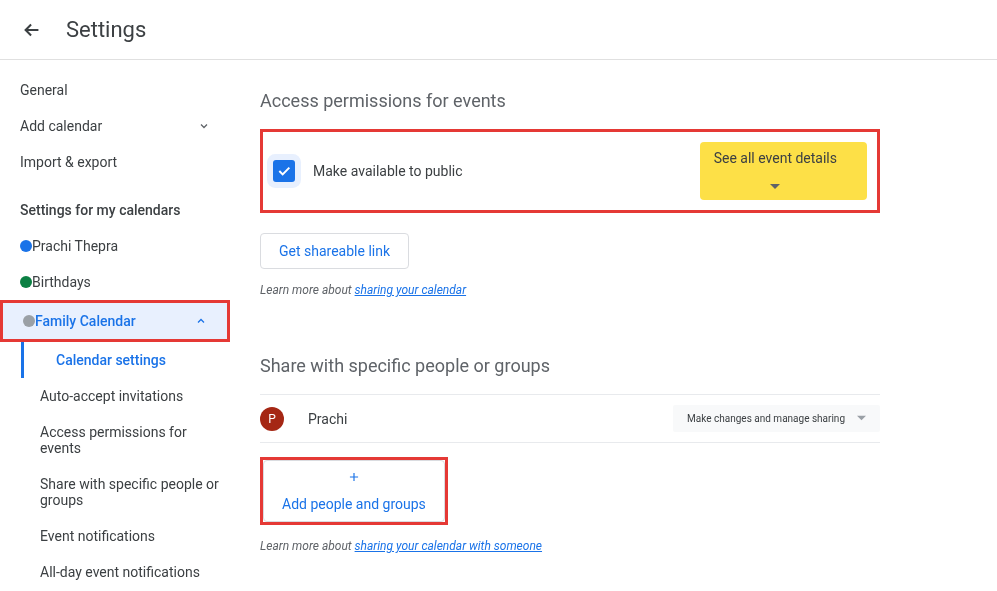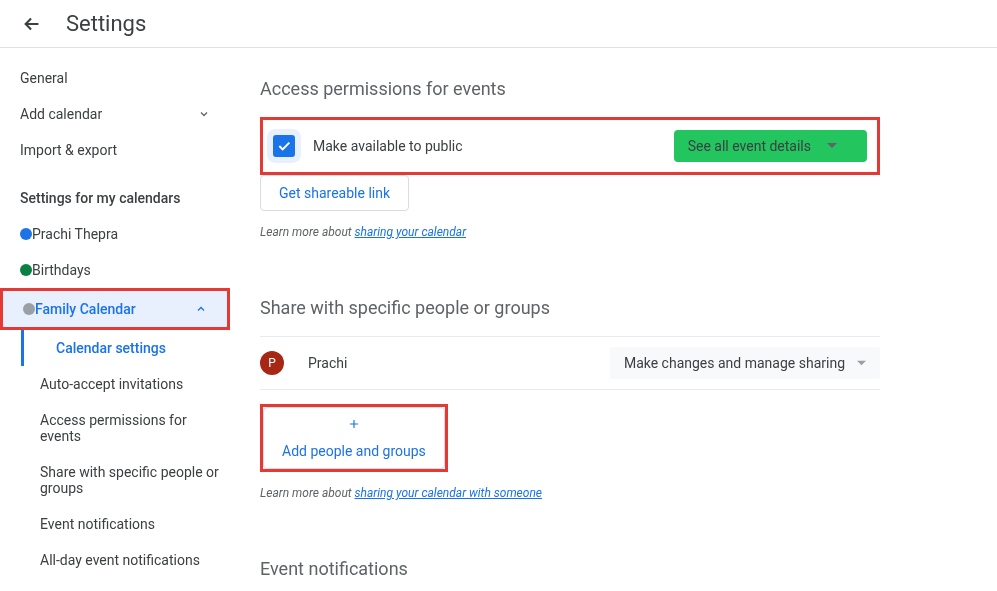--- a/index.html
+++ b/index.html
@@ -1,17 +1,17 @@
 <!DOCTYPE html>
 <html><head>
 <meta charset="utf-8">
 <style>
   * { box-sizing: border-box; margin: 0; padding: 0; }
   body { font-family: 'Google Sans', Roboto, Arial, sans-serif; color: #3c4043; background: #fff; font-size: 14px; }
-  .header { display: flex; align-items: center; height: 48px; padding: 4px 20px; border-bottom: 1px solid #e0e0e0; }
+  .header { display: flex; align-items: center; height: 60px; padding: 4px 20px; border-bottom: 1px solid #e0e0e0; }
   .back-arrow { width: 24px; height: 24px; display: flex; align-items: center; justify-content: center; margin-right: 22px; cursor: pointer; }
   .page-title { font-size: 22px; color: #3c4043; font-weight: 400; }
   .container { display: flex; }
   .sidebar { width: 230px; padding: 12px 0; }
   .side-item { padding: 10px 20px; font-size: 14px; color: #3c4043; cursor: pointer; display: flex; align-items: center; justify-content: space-between; }
   .section-label { padding: 22px 20px 10px; font-weight: 500; color: #3c4043; font-size: 14px; }
   .cal-dot { width: 12px; height: 12px; border-radius: 50%; }
   .dot-blue { background: #1a73e8; }
   .dot-green { background: #0b8043; }
   .dot-grey { background: #9aa0a6; }
@@ -20,28 +20,28 @@
   .selected-cal { background: #e8f0fe; color: #1a73e8; font-weight: 500; border-radius: 0; }
   .sub-list { border-left: 2px solid transparent; margin-left: 20px; padding-left: 0; }
   .sub-item { padding: 10px 0 10px 18px; font-size: 14px; color: #3c4043; cursor: pointer; }
   .sub-item.active { color: #1a73e8; font-weight: 500; border-left: 3px solid #1a73e8; margin-left: -1px; padding-left: 32px; }
   .main { flex: 1; padding: 30px 50px 30px 30px; max-width: 700px; }
   .sect-title { font-size: 18px; color: #5f6368; font-weight: 400; margin-bottom: 18px; }
   .hl-red { border: 3px solid #e53935; border-radius: 0; }
   .perm-row { display: flex; align-items: center; justify-content: space-between; padding: 10px 10px; }
   .perm-left { display: flex; align-items: center; gap: 18px; }
   .checkbox-box { width: 22px; height: 22px; background: #1a73e8; border-radius: 3px; display: flex; align-items: center; justify-content: center; box-shadow: 0 0 0 6px #e8f0fe; }
-  .perm-select { background: #22c55e; padding: 8px 30px 8px 14px; border-radius: 4px; font-size: 14px; color: #3c4043; position: relative; cursor: pointer; display: flex; align-items: center; gap: 16px;}
-  .btn-outline { border: 1px solid #dadce0; background: #fff; color: #1a73e8; padding: 9px 18px; border-radius: 4px; font-size: 14px; cursor: pointer; display: inline-block; }
+  .perm-select { background: #fde047; padding: 8px 30px 8px 14px; border-radius: 4px; font-size: 14px; color: #3c4043; position: relative; cursor: pointer; display: flex; align-items: center; gap: 16px; flex-direction: column;}
+  .btn-outline { border: 1px solid #dadce0; background: #fff; color: #1a73e8; padding: 9px 18px; border-radius: 4px; font-size: 14px; cursor: pointer; display: inline-block; margin-top: 20px; }
   .help-text { font-size: 12px; color: #5f6368; margin-top: 14px; font-style: italic; }
   .help-text a { color: #1a73e8; text-decoration: underline; }
   .share-row { display: flex; align-items: center; justify-content: space-between; padding: 10px 0; border-top: 1px solid #e8eaed; border-bottom: 1px solid #e8eaed; }
   .share-left { display: flex; align-items: center; gap: 24px; }
   .avatar { width: 24px; height: 24px; border-radius: 50%; background: #a52714; color: #fff; display: flex; align-items: center; justify-content: center; font-size: 12px; }
-  .share-select { background: #f8f9fa; padding: 8px 14px; border-radius: 2px; font-size: 14px; color: #3c4043; display: flex; align-items: center; gap: 12px; cursor:pointer;}
+  .share-select { background: #f8f9fa; padding: 8px 14px; border-radius: 2px; font-size: 10px; color: #3c4043; display: flex; align-items: center; gap: 12px; cursor:pointer;}
   .add-btn-wrap { margin-top: 14px; display: inline-block; }
   .add-btn { border: 1px solid #dadce0; background: #fff; color: #1a73e8; padding: 9px 18px; border-radius: 4px; font-size: 14px; cursor: pointer; display: inline-flex; align-items: center; gap: 12px; flex-direction: column; }
   .section-gap { height: 58px; }
   svg { display: block; }
 </style>
 </head>
 <body>
 
 <div class="header">
   <div class="back-arrow">

